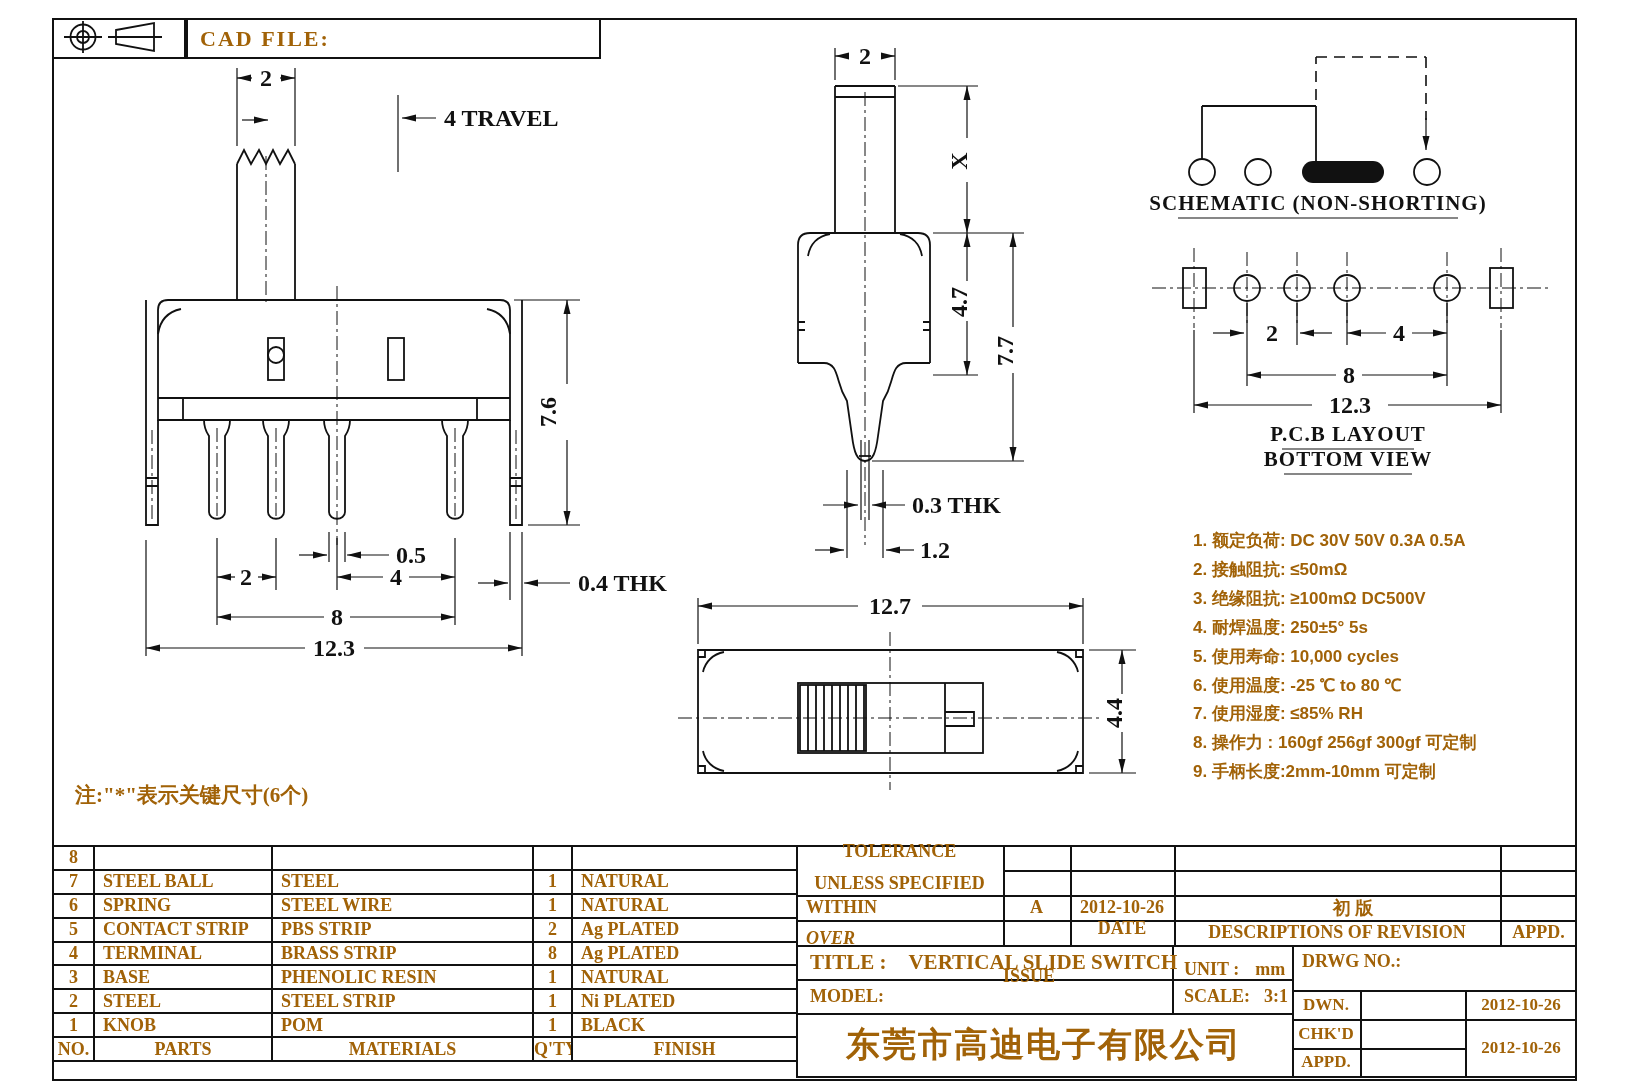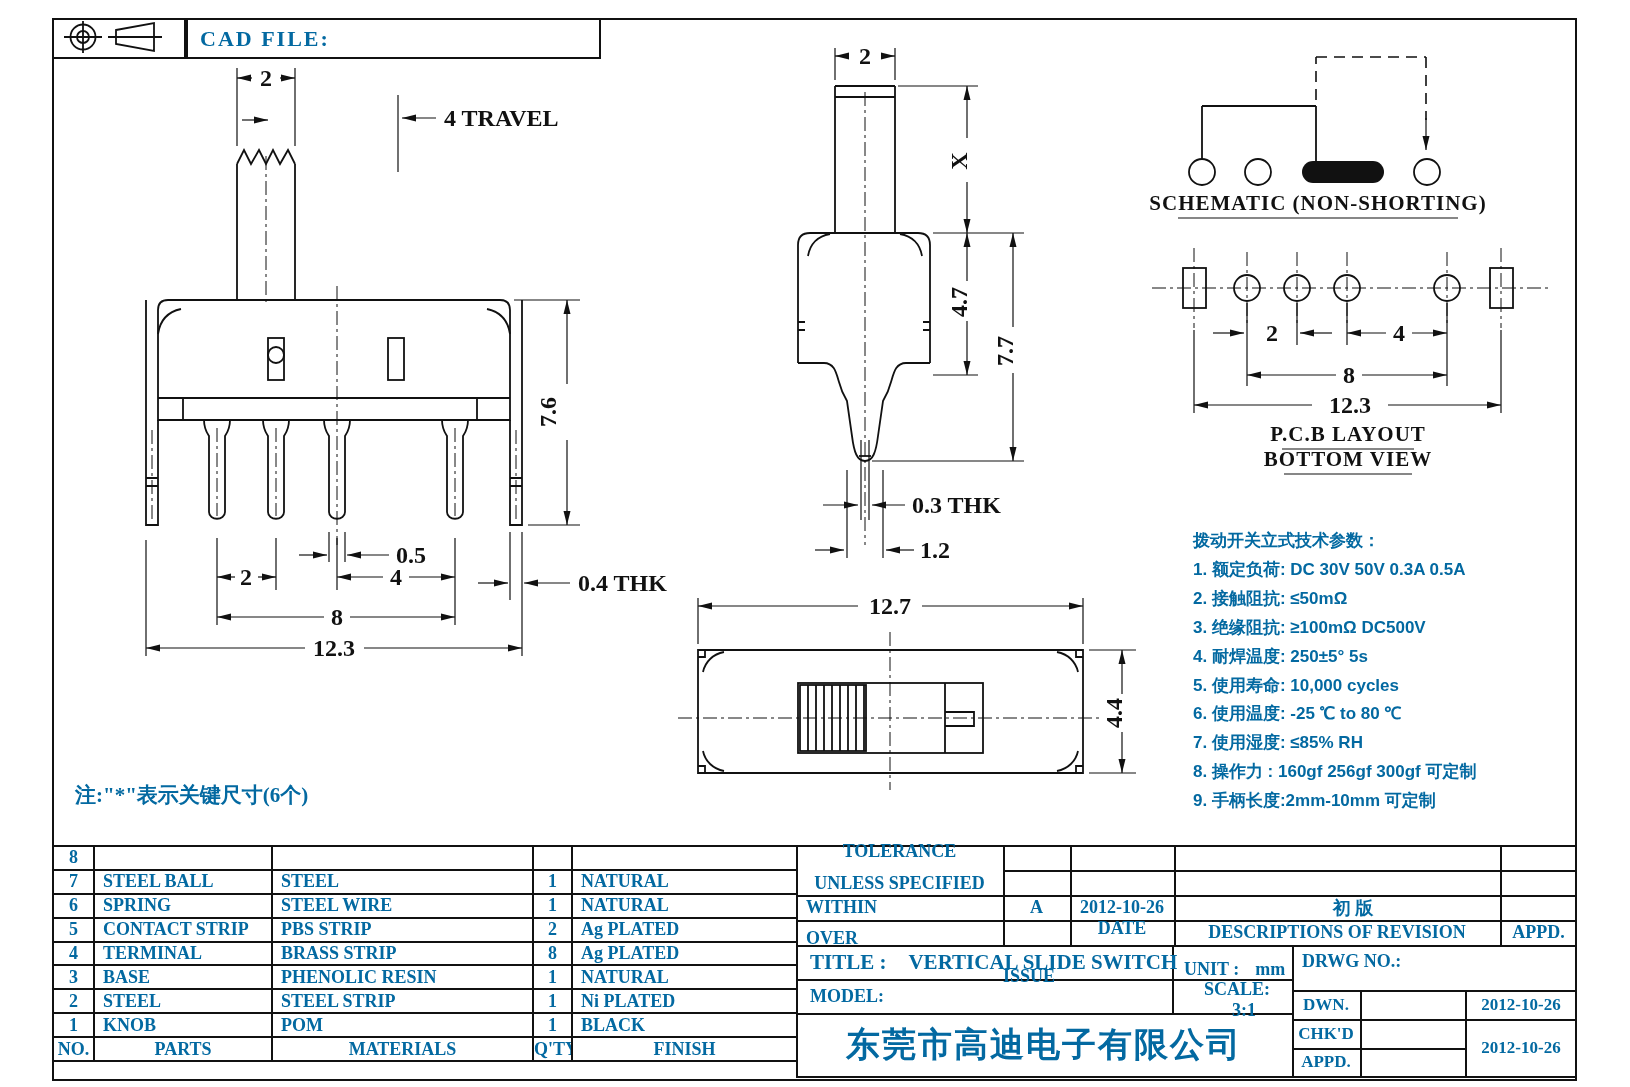--- a/index.html
+++ b/index.html
@@ -1,17 +1,17 @@
 <!DOCTYPE html>
 <html><head>
 <meta charset="utf-8">
 <style>
   html,body{margin:0;padding:0;background:#e8e8e8;}
   .page{position:relative;width:1630px;height:1087px;background:#ffffff;overflow:hidden;
-        font-family:"Liberation Serif",serif;color:#0369a1;}
+        font-family:"Liberation Serif",serif;color:#a16207;}
   .frame{position:absolute;left:52px;top:18px;width:1521px;height:1059px;border:2px solid #111;}
   .projbox{position:absolute;left:52px;top:18px;width:132px;height:37px;border:2px solid #111;}
   .cadbox{position:absolute;left:184px;top:18px;width:413px;height:37px;border:2px solid #111;
           display:flex;align-items:center;}
   .cadbox span{font:bold 22px "Liberation Serif",serif;padding-left:14px;letter-spacing:2px;}
   svg.art{position:absolute;left:0;top:0;width:1630px;height:1087px;}
   .o{fill:none;stroke:#111;stroke-width:1.8;}
   .c{fill:none;stroke:#111;stroke-width:1;stroke-dasharray:14 4 3 4;}
   .m{fill:none;stroke:#111;stroke-width:1.2;}
   .dsh{fill:none;stroke:#111;stroke-width:1.6;stroke-dasharray:11 7;}
@@ -219,21 +219,20 @@
       <text class="d" x="1350" y="413">12.3</text>
 
       <text class="cap" x="1348" y="441">P.C.B LAYOUT</text>
       <path class="m" d="M1282,449 H1414"></path>
       <text class="cap" x="1348" y="466">BOTTOM VIEW</text>
       <path class="m" d="M1284,474 H1412"></path>
     </g>
   </svg>
 
   <div class="tech">
-    <div>拨动开关立式技术参数：</div>
     <div>1.  额定负荷: DC 30V    50V    0.3A    0.5A</div>
     <div>2.  接触阻抗: ≤50mΩ</div>
     <div>3.  绝缘阻抗: ≥100mΩ  DC500V</div>
     <div>4.  耐焊温度: 250±5°  5s</div>
     <div>5.  使用寿命: 10,000 cycles</div>
     <div>6.  使用温度: -25 ℃  to 80 ℃</div>
     <div>7.  使用湿度: ≤85% RH</div>
     <div>8.  操作力 : 160gf   256gf   300gf  可定制</div>
     <div>9.  手柄长度:2mm-10mm  可定制</div>
   </div>
@@ -334,40 +333,40 @@
     <div class="tb-line" style="left:1292px;top:990px;width:285px;height:2px;"></div>
     <div class="tb-line" style="left:1292px;top:1019px;width:285px;height:2px;"></div>
     <div class="tb-line" style="left:1292px;top:1048px;width:173px;height:2px;"></div>
     <div class="tb-line" style="left:1360px;top:990px;width:2px;height:88px;"></div>
     <div class="tb-line" style="left:1465px;top:990px;width:2px;height:88px;"></div>
     <div class="tb-line" style="left:796px;top:1076px;width:781px;height:2px;"></div>
 
     <div class="tb-txt cn" style="left:796px;top:839px;width:207px;height:24px;">TOLERANCE</div>
     <div class="tb-txt cn" style="left:796px;top:871px;width:207px;height:24px;">UNLESS  SPECIFIED</div>
     <div class="tb-txt" style="left:806px;top:895px;width:190px;height:25px;">WITHIN</div>
-    <div class="tb-txt" style="left:806px;top:920px;width:190px;height:36px;">OVER</div>
+    <div class="tb-txt" style="left:806px;top:920px;width:190px;height:36px;font-style:italic;">OVER</div>
     <div class="tb-txt cn" style="left:1003px;top:895px;width:67px;height:25px;">A</div>
     <div class="tb-txt cn" style="left:1070px;top:895px;width:104px;height:25px;">2012-10-26</div>
     <div class="tb-txt cn" style="left:1174px;top:895px;width:326px;height:25px;padding-left:16px;">初  版</div>
     <div class="tb-txt cn" style="left:1003px;top:964px;width:52px;height:25px;">ISSUE</div>
     <div class="tb-txt cn" style="left:1070px;top:920px;width:104px;height:16px;border-radius:10px;">DATE</div>
     <div class="tb-txt cn" style="left:1174px;top:920px;width:326px;height:25px;">DESCRIPTIONS OF REVISION</div>
     <div class="tb-txt cn" style="left:1500px;top:920px;width:77px;height:25px;">APPD.</div>
 
     <div class="tb-txt" style="left:810px;top:945px;width:360px;height:34px;font-size:21px;">
       <span>TITLE :</span>
       <span style="margin-left:22px;">VERTICAL SLIDE SWITCH</span>
     </div>
     <div class="tb-txt" style="left:1184px;top:945px;width:106px;height:49px;">
       <span>UNIT :</span>
       <span style="margin-left:16px;text-align:right;">mm</span>
     </div>
     <div class="tb-txt" style="left:1302px;top:947px;width:270px;height:28px;">DRWG NO.:</div>
     <div class="tb-txt" style="left:810px;top:979px;width:360px;height:34px;">MODEL:</div>
-    <div class="tb-txt" style="left:1184px;top:979px;width:106px;height:34px;flex-direction:column;">
+    <div class="tb-txt" style="left:1184px;top:979px;width:106px;height:34px;">
       <span>SCALE:</span>
       <span style="margin-left:14px;">3:1</span>
     </div>
     <div class="tb-txt cn company" style="left:796px;top:1013px;width:496px;height:63px;">东莞市高迪电子有限公司</div>
     <div class="tb-txt cn" style="left:1292px;top:990px;width:68px;height:29px;font-size:17px;">DWN.</div>
     <div class="tb-txt cn" style="left:1465px;top:990px;width:112px;height:29px;font-size:17px;">2012-10-26</div>
     <div class="tb-txt cn" style="left:1292px;top:1019px;width:68px;height:29px;font-size:17px;">CHK'D</div>
     <div class="tb-txt cn" style="left:1292px;top:1048px;width:68px;height:28px;font-size:17px;">APPD.</div>
     <div class="tb-txt cn" style="left:1465px;top:1019px;width:112px;height:57px;font-size:17px;">2012-10-26</div>
   </div>

